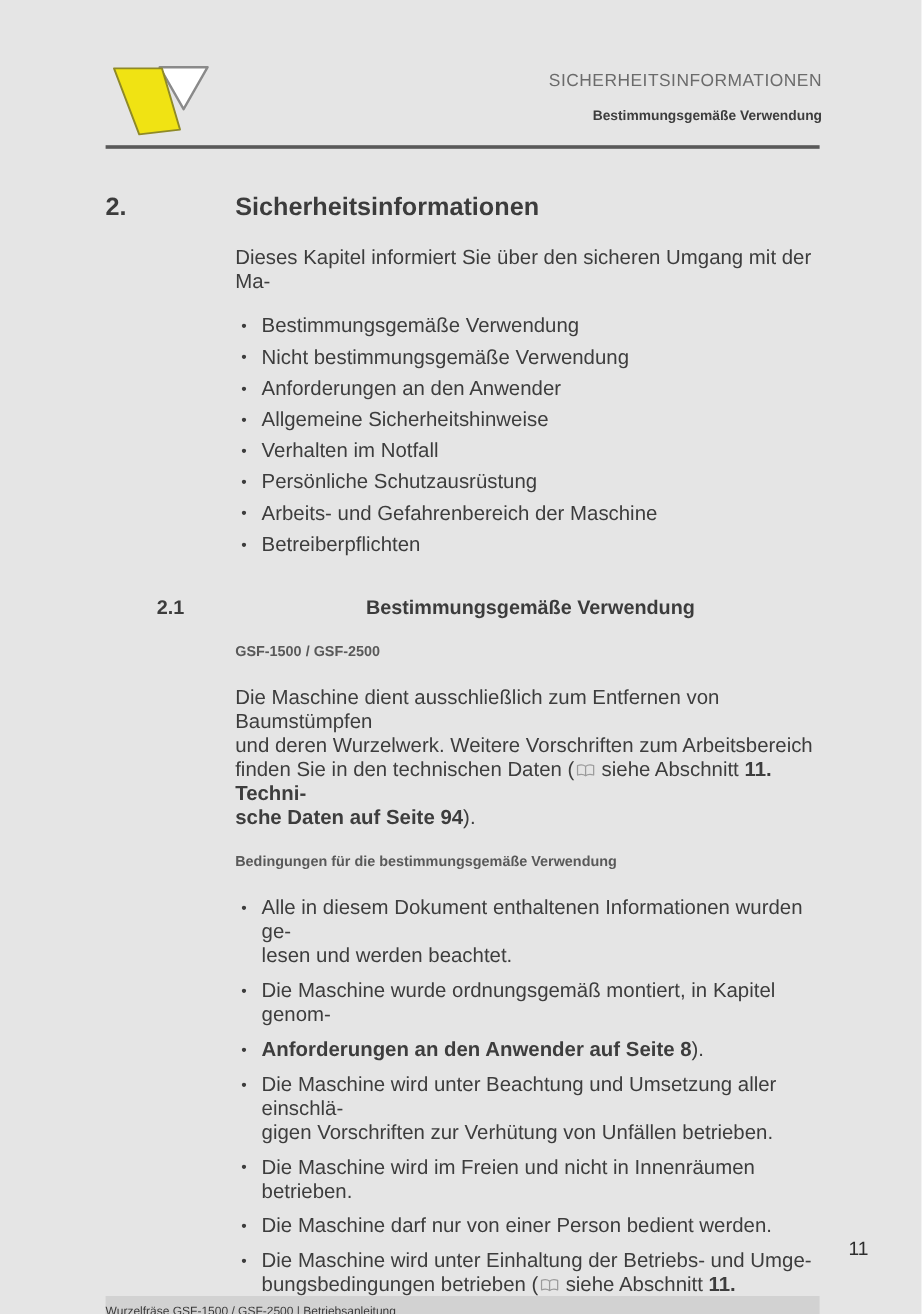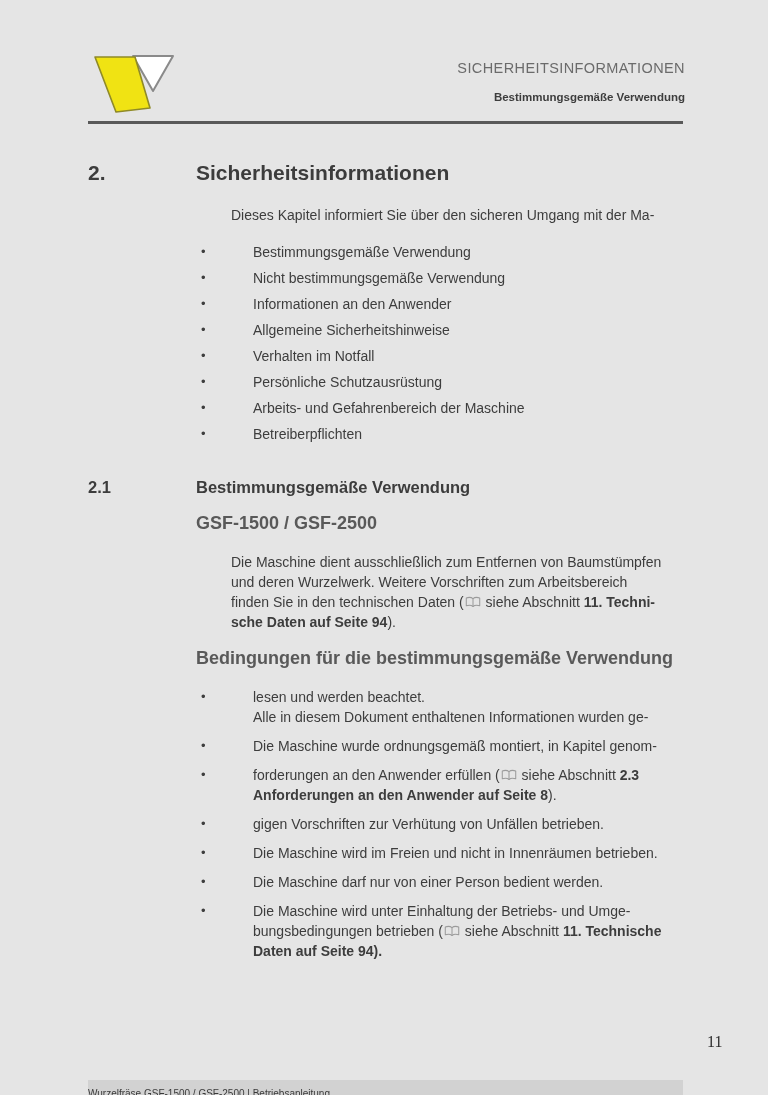--- a/index.html
+++ b/index.html
@@ -13,39 +13,39 @@
   .chapter-title{font-size:14.5px;color:#6b6b6b;letter-spacing:.4px;font-weight:400;}
   .section-subtitle{font-size:11.5px;font-weight:700;color:#3d3d3d;margin-top:15px;}
   .header-rule{position:absolute;left:88px;width:595px;top:121px;height:3px;background:var(--rule,#595959);}
   
   .content{position:absolute;left:88px;top:159px;width:600px;}
   .row{display:flex;align-items:baseline;}
   .num{flex:0 0 108px;width:108px;font-weight:700;}
   .body-col{flex:1;min-width:0;}
   .row.heading1{margin-bottom:18px;}
   .heading1 .num,.heading1 .htitle{font-size:21px;line-height:28px;font-weight:700;color:#3c3c3c;}
-  .row.heading2{margin:26px 0 16px 0;}
+  .row.heading2{margin:26px 0 16px 0;text-align:center;}
   .heading2 .num,.heading2 .htitle{font-size:16.5px;line-height:22px;font-weight:700;color:#3c3c3c;}
   .paragraph{margin-bottom:17px;}
-  .line{font-size:14px;line-height:20px;margin-left:35px;}
+  .line{font-size:17px;line-height:20px;}
   .bold{font-weight:700;}
-  .subheading{font-size:18px;font-weight:700;color:#595959;line-height:18px;margin-bottom:20px;}
+  .subheading{font-size:12px;font-weight:700;color:#595959;line-height:18px;margin-bottom:20px;}
   .bullets{margin-bottom:4px;}
   .bullet-item{position:relative;padding-left:22px;}
   .bullets.tight .bullet-item{margin-bottom:6px;}
   .bullets.loose .bullet-item{margin-bottom:9px;}
   .dot{position:absolute;left:5px;top:0;font-size:13px;line-height:20px;color:#3d3d3d;}
   .icon-wrap svg{vertical-align:-1px;margin:0 1px;}
   
   .footer-bar{
     position:absolute;left:88px;width:595px;top:1080px;height:28px;
     background:var(--footer-bar,#d2d2d2);border-bottom:5px solid var(--footer-border,#4a4a4a);
     text-align:left;font-size:10px;line-height:28px;color:#3a3a3a;
   }
-  .page-number{position:absolute;left:707px;top:1033px;font-size:16px;color:#2e2e2e;font-family:Liberation Serif, serif;}
+  .page-number{position:absolute;left:707px;top:1033px;font-size:16px;color:#2e2e2e;}
 </style>
 </head>
 <body>
 
 <div class="page">
 
   <svg class="brand-logo" width="84" height="64" viewBox="0 0 84 64" aria-hidden="true">
     <polygon points="41,3 81,3 61,38" fill="#ffffff" stroke="var(--triangle-outline,#8a8a8a)" stroke-width="2" stroke-linejoin="round"></polygon>
     <polygon points="3,4 43,4 58,55 24,59" fill="var(--accent-yellow,#f0e313)" stroke="var(--logo-outline,#8f8a27)" stroke-width="1.6" stroke-linejoin="round"></polygon>
   </svg>
@@ -82,21 +82,21 @@
             </div>
             <div class="bullet-item">
               <span class="dot">•</span>
               <div class="bullet-text">
                 <div class="line"><span>Nicht bestimmungsgemäße Verwendung</span></div>
               </div>
             </div>
             <div class="bullet-item">
               <span class="dot">•</span>
               <div class="bullet-text">
-                <div class="line"><span>Informationen an den Anwender</span></div>
+                <div class="line"><span>Anforderungen an den Anwender</span></div>
               </div>
             </div>
             <div class="bullet-item">
               <span class="dot">•</span>
               <div class="bullet-text">
                 <div class="line"><span>Allgemeine Sicherheitshinweise</span></div>
               </div>
             </div>
             <div class="bullet-item">
               <span class="dot">•</span>
@@ -155,43 +155,40 @@
           <div class="subheading">Bedingungen für die bestimmungsgemäße Verwendung</div>
         </div>
       </div>
       <div class="row">
         <div class="num"></div>
         <div class="body-col">
           <div class="bullets loose">
             <div class="bullet-item">
               <span class="dot">•</span>
               <div class="bullet-text">
+                <div class="line"><span>Alle in diesem Dokument enthaltenen Informationen wurden ge-</span></div>
                 <div class="line"><span>lesen und werden beachtet.</span></div>
-                <div class="line"><span>Alle in diesem Dokument enthaltenen Informationen wurden ge-</span></div>
               </div>
             </div>
             <div class="bullet-item">
               <span class="dot">•</span>
               <div class="bullet-text">
                 <div class="line"><span>Die Maschine wurde ordnungsgemäß montiert, in Kapitel genom-</span></div>
               </div>
             </div>
             <div class="bullet-item">
               <span class="dot">•</span>
               <div class="bullet-text">
-                <div class="line"><span>forderungen an den Anwender erfüllen (</span><span class="icon-wrap"><svg width="16" height="12" viewBox="0 0 20 14" aria-hidden="true">
-                      <path d="M10 2.8 C8 1.1 4.6 0.9 1.6 1.9 L1.6 11.8 C4.6 10.8 8 11 10 12.6 C12 11 15.4 10.8 18.4 11.8 L18.4 1.9 C15.4 0.9 12 1.1 10 2.8 Z" fill="none" stroke="#9b9b9b" stroke-width="1.3" stroke-linejoin="round"></path>
-                      <line x1="10" y1="2.8" x2="10" y2="12.6" stroke="#9b9b9b" stroke-width="1.3"></line>
-                    </svg></span><span> siehe Abschnitt </span><span class="bold">2.3</span></div>
                 <div class="line"><span class="bold">Anforderungen an den Anwender auf Seite 8</span><span>).</span></div>
               </div>
             </div>
             <div class="bullet-item">
               <span class="dot">•</span>
               <div class="bullet-text">
+                <div class="line"><span>Die Maschine wird unter Beachtung und Umsetzung aller einschlä-</span></div>
                 <div class="line"><span>gigen Vorschriften zur Verhütung von Unfällen betrieben.</span></div>
               </div>
             </div>
             <div class="bullet-item">
               <span class="dot">•</span>
               <div class="bullet-text">
                 <div class="line"><span>Die Maschine wird im Freien und nicht in Innenräumen betrieben.</span></div>
               </div>
             </div>
             <div class="bullet-item">

